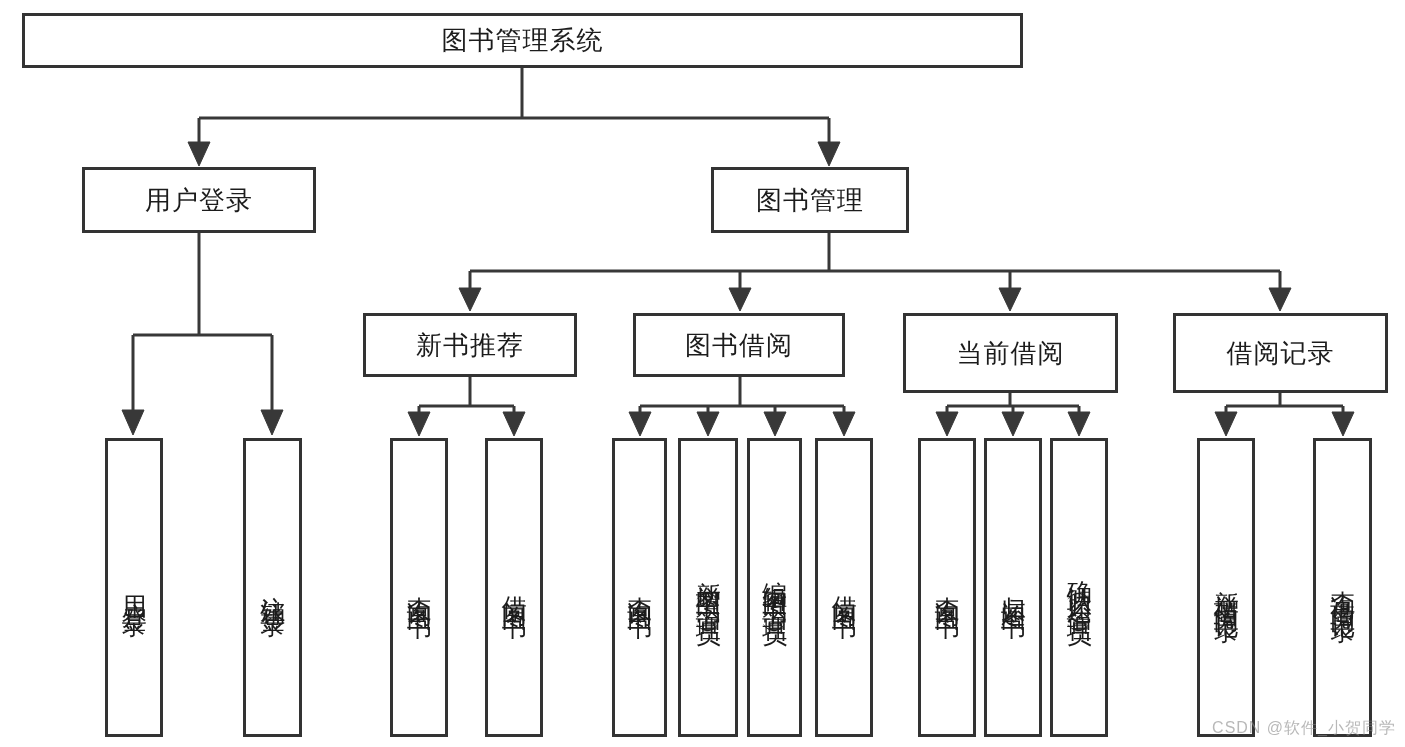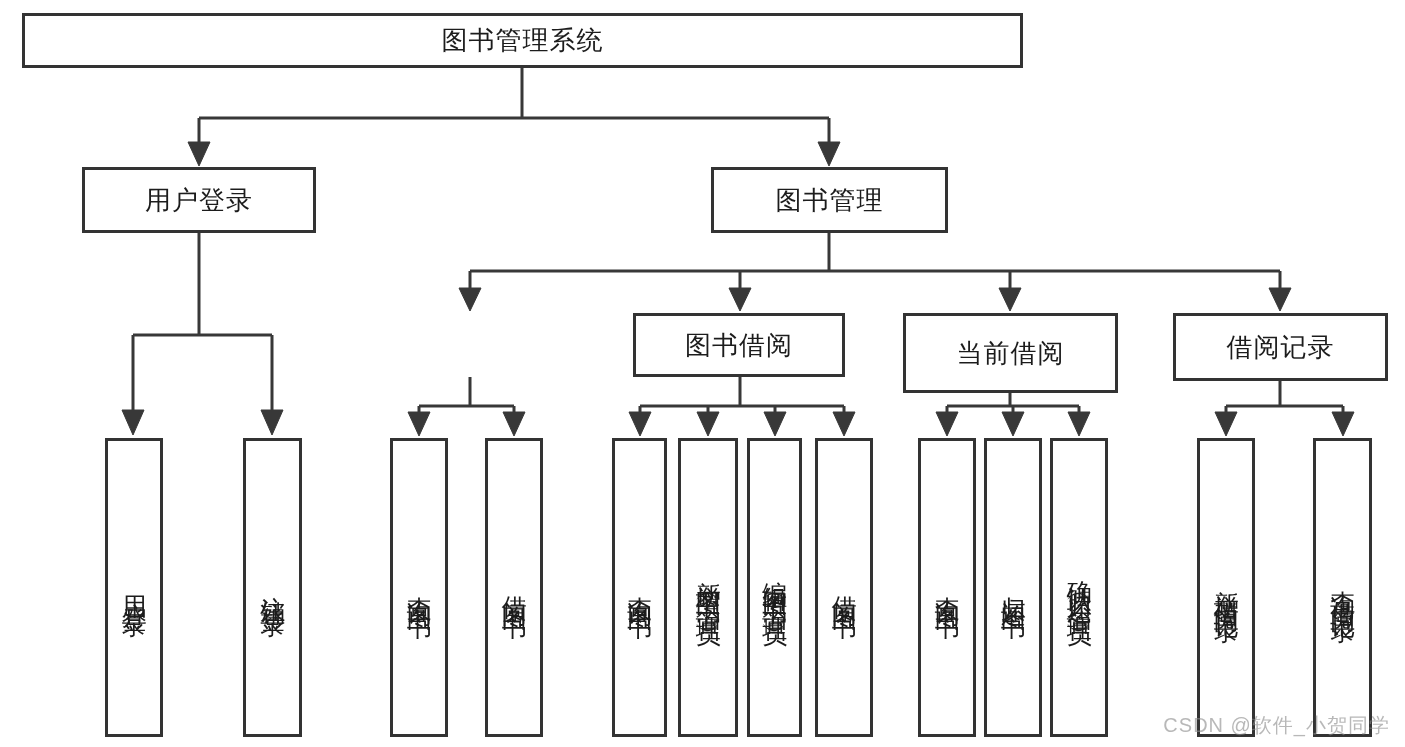--- a/index.html
+++ b/index.html
@@ -45,23 +45,23 @@
   .vtext {
     writing-mode: vertical-rl;
     text-orientation: mixed;
     font-size: 25px;
     letter-spacing: 6px;
     line-height: 1.1;
     white-space: nowrap;
   }
   .watermark {
     position: absolute;
-    right: 15px;
+    right: 9px;
     bottom: 8px;
-    font-size: 20px;
+    font-size: 16px;
     color: rgba(140, 140, 140, 0.62);
     letter-spacing: 1px;
     z-index: 5;
     white-space: nowrap;
   }
 </style>
 </head>
 <body>
 
 <div class="canvas">
@@ -102,31 +102,34 @@
     <polygon points="1332,412 1354,412 1343,436"></polygon>
   </svg>
 
   <div class="node" style="left:22px;top:13px;width:1001px;height:55px">
     <span class="hlabel root-label">图书管理系统</span>
   </div>
 
   <div class="node" style="left:82px;top:167px;width:234px;height:66px">
     <span class="hlabel">用户登录</span>
   </div>
-  <div class="node" style="left:711px;top:167px;width:237px;height:66px">
+  <div class="node" style="left:711px;top:167px;width:198px;height:66px">
     <span class="hlabel">图书管理</span>
   </div>
 
+  <div class="node" style="left:363px;top:313px;width:214px;height:64px">
+    <span class="hlabel">新书推荐</span>
+  </div>
   <div class="node" style="left:633px;top:313px;width:212px;height:64px">
     <span class="hlabel">图书借阅</span>
   </div>
   <div class="node" style="left:903px;top:313px;width:215px;height:80px">
     <span class="hlabel">当前借阅</span>
   </div>
-  <div class="node" style="left:1173px;top:313px;width:215px;height:68px">
+  <div class="node" style="left:1173px;top:313px;width:215px;height:80px">
     <span class="hlabel">借阅记录</span>
   </div>
 
   <div class="node leaf" style="left:105px;top:438px;width:58px;height:299px">
     <span class="vtext">用户登录</span>
   </div>
   <div class="node leaf" style="left:243px;top:438px;width:59px;height:299px">
     <span class="vtext">注销登录</span>
   </div>
 

